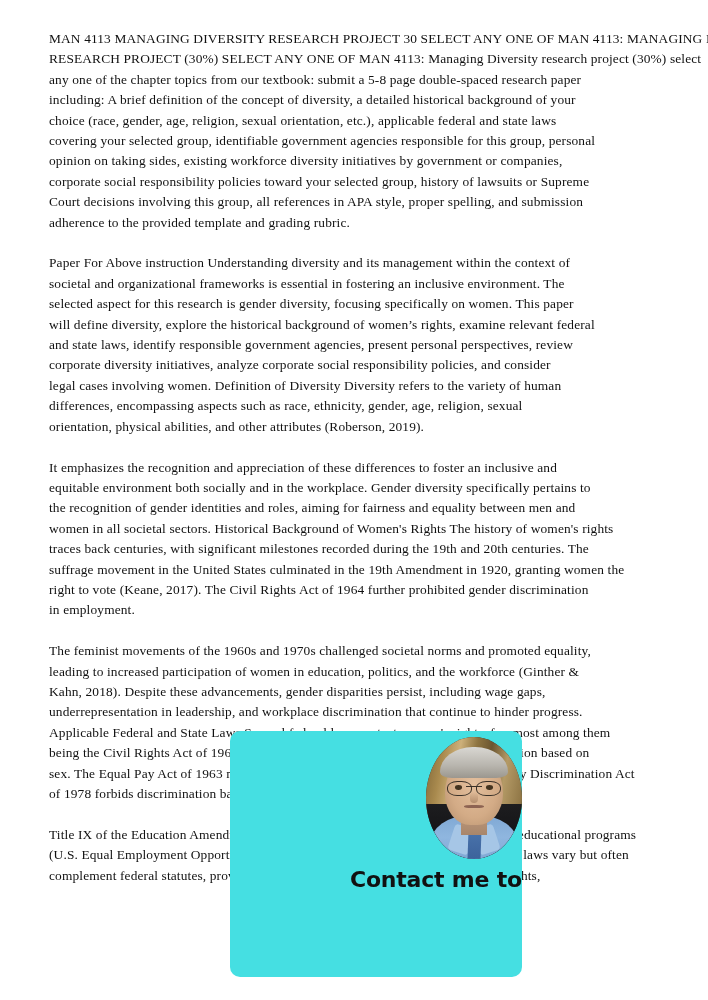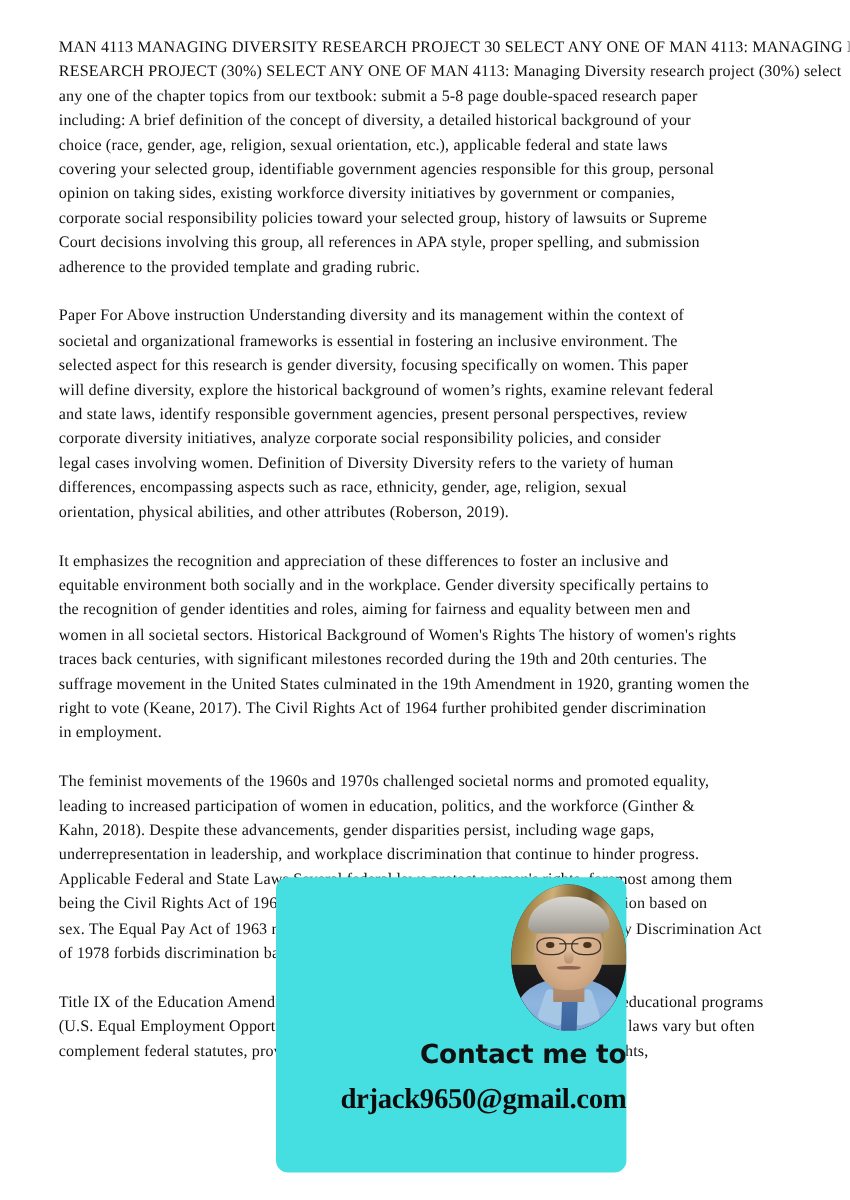--- a/index.html
+++ b/index.html
@@ -245,17 +245,16 @@
       <div class="hair"></div>
       <div class="nose"></div>
       <div class="eye-l"></div>
       <div class="eye-r"></div>
       <div class="glasses"></div>
       <div class="bridge"></div>
       <div class="mouth"></div>
     </div>
 
     <div class="contact-line first">Contact me to</div>
-    <div class="contact-email">drjack9650@gmail.com</div>
 
   </div>
 
 </div>
 
 </body></html>

